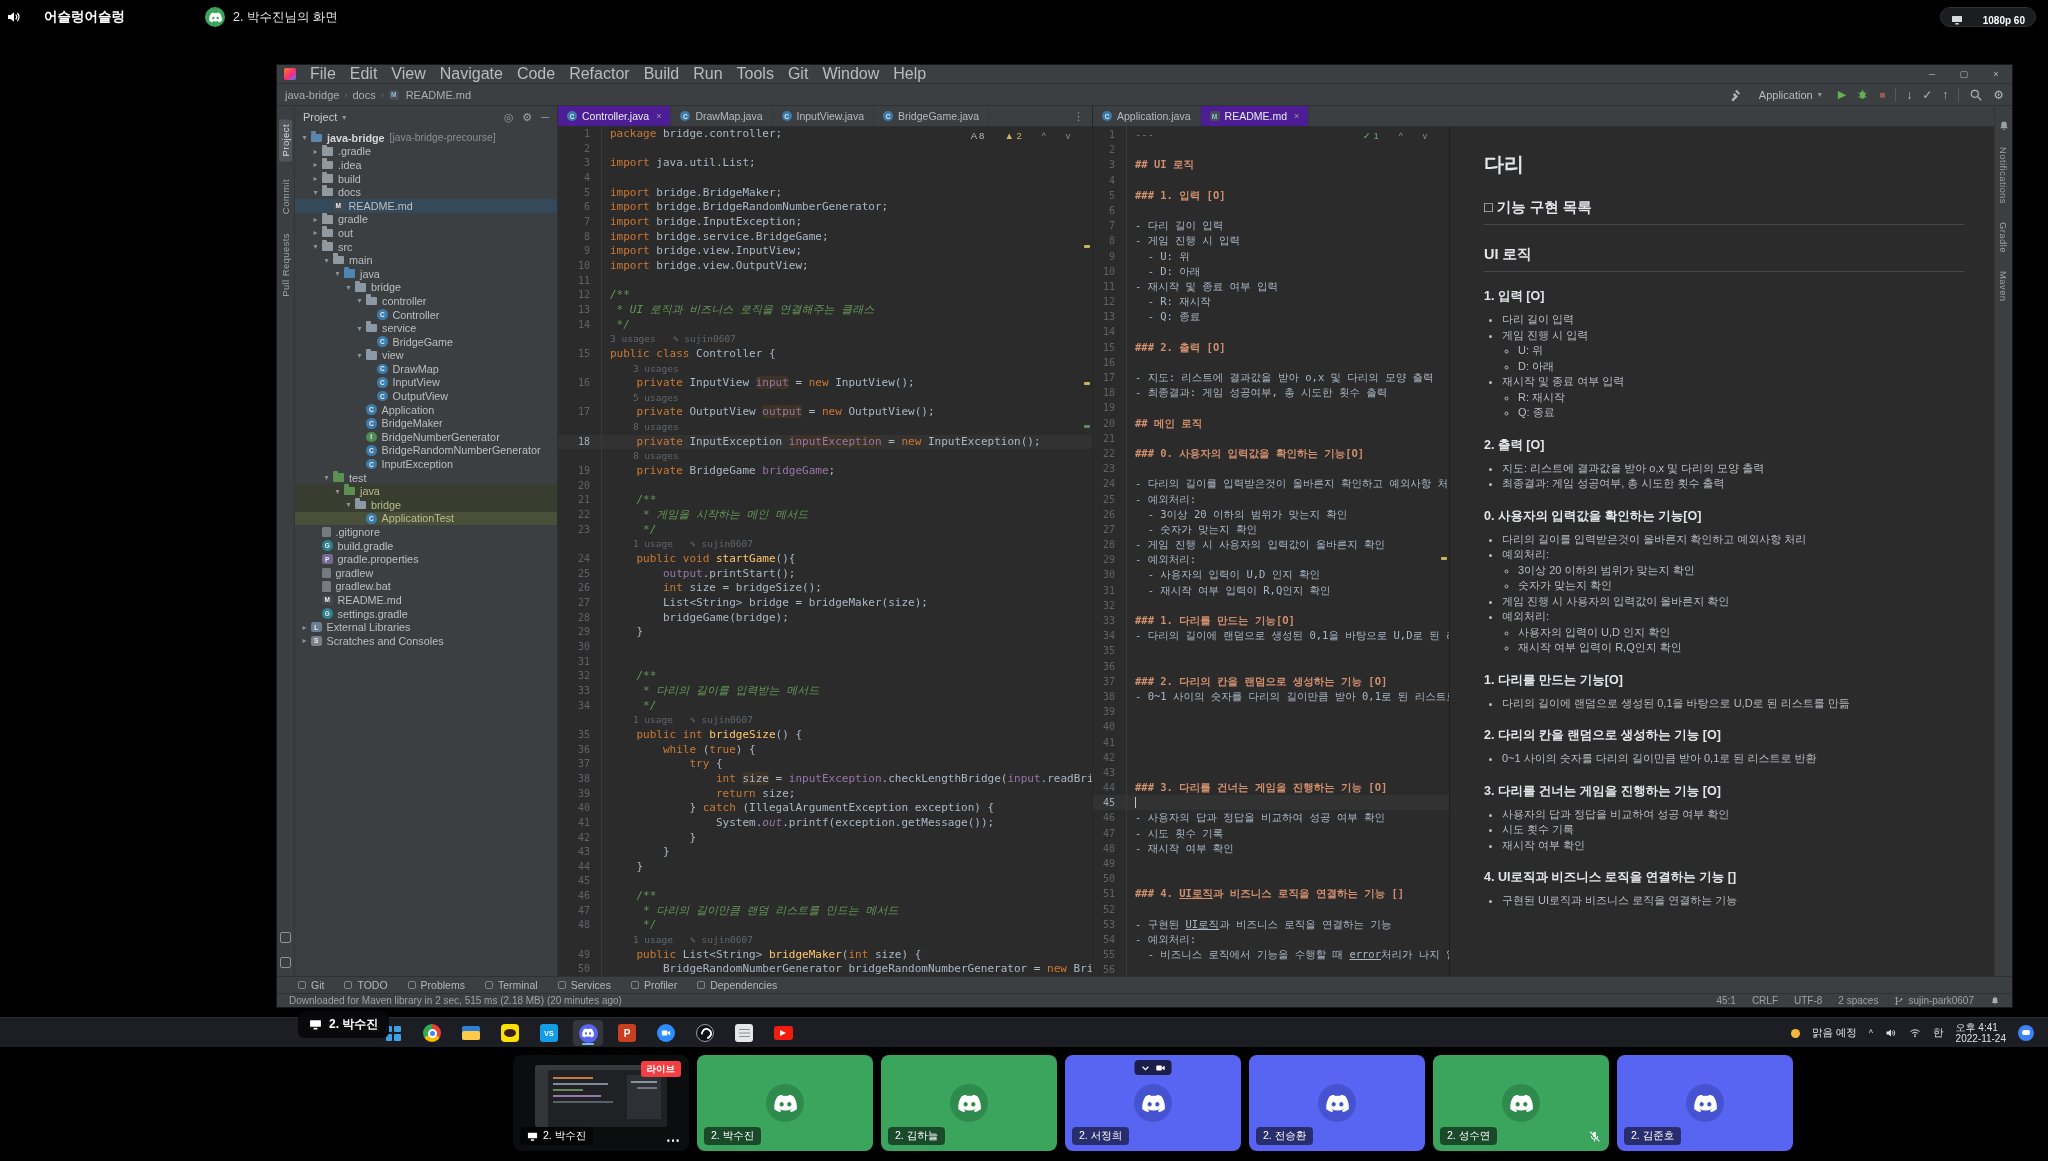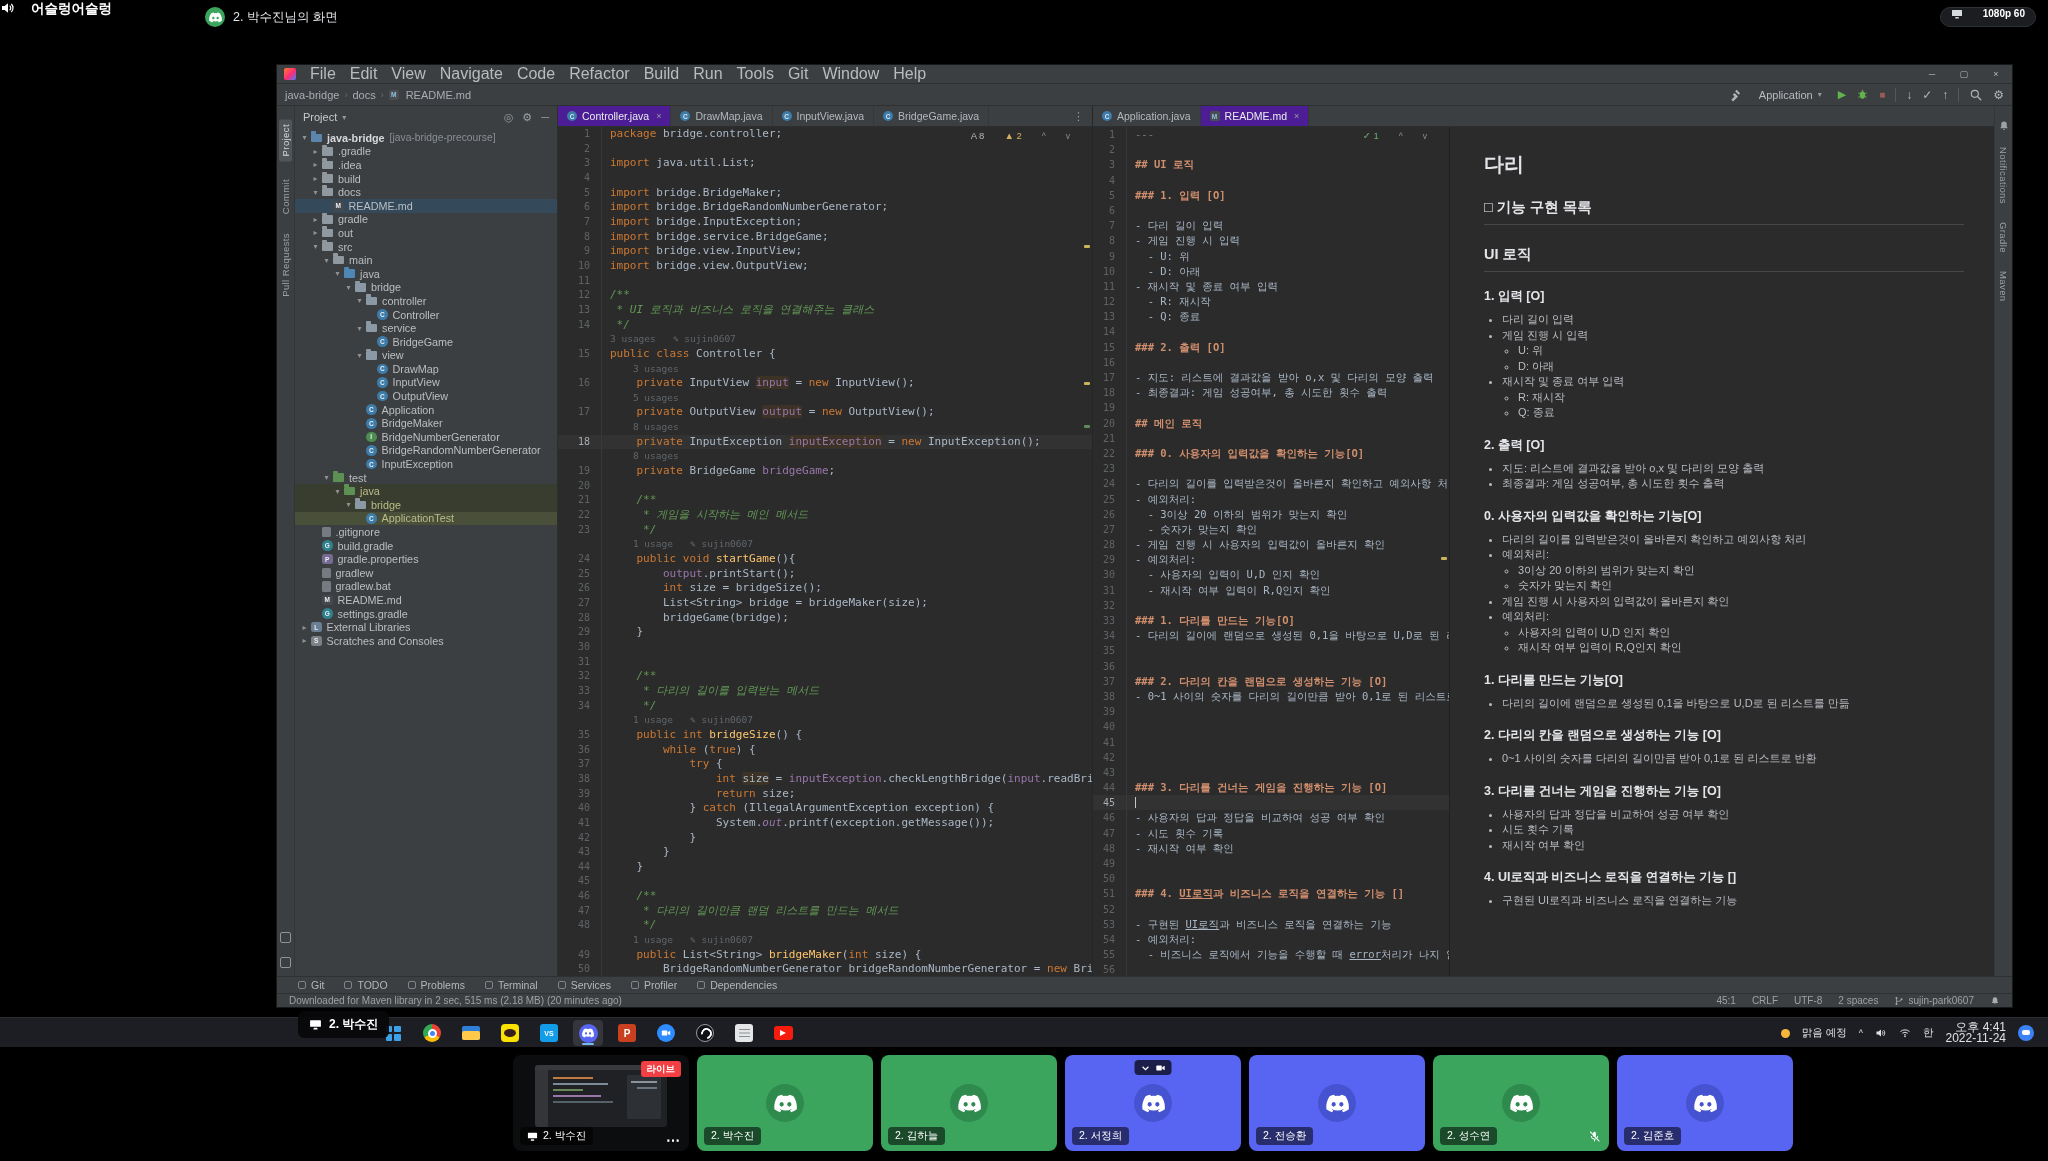--- a/index.html
+++ b/index.html
@@ -3,27 +3,27 @@
 <meta charset="utf-8">
 <style>
   *{margin:0;padding:0;box-sizing:border-box}
   html,body{width:2048px;height:1161px;background:#000;overflow:hidden;
     font-family:"Liberation Sans",sans-serif;color:#ccc}
   #screen{position:relative;width:2048px;height:1161px;background:#000}
   .icon svg{display:block;width:100%;height:100%}
 
   
   .topbar{position:absolute;left:0;top:0;width:100%;height:34px;display:flex;align-items:center}
-  .tb-left{position:absolute;left:0;top:0;height:34px;display:flex;gap:15px}
+  .tb-left{position:absolute;left:6px;top:0;height:34px;display:flex;align-items:center;gap:22px}
   .tb-left .icon{width:16px;height:16px;color:#fff}
   .vc-name{font-size:13.5px;font-weight:bold;color:#fff}
   .tb-stream{position:absolute;left:205px;top:0;height:34px;display:flex;align-items:center;gap:8px;font-size:12.5px;color:#e3e5e8}
   .stream-avatar{width:20px;height:20px;border-radius:50%;background:#3ba55d;display:flex;align-items:center;justify-content:center;color:#fff}
   .stream-avatar svg{width:13px;height:13px}
-  .tb-quality{position:absolute;right:12px;top:7px;height:20px;display:flex;align-items:flex-start;gap:20px;
+  .tb-quality{position:absolute;right:12px;top:7px;height:20px;display:flex;align-items:flex-end;gap:20px;
     background:#1b1d21;border:1px solid #2e3136;border-radius:10px;padding:0 10px;font-size:10px;font-weight:bold;color:#fff}
   .tb-quality .icon{width:12px;height:12px;color:#d7dadd}
 
   
   .ide{position:absolute;left:276px;top:64px;width:1737px;height:944px;background:#3c3f41;
     border:1px solid #17181a;display:flex;flex-direction:column;box-shadow:0 0 26px rgba(0,0,0,.65)}
   .titlebar{height:19px;display:flex;align-items:center;background:#3c3f41;border-bottom:1px solid #2e3032;position:relative;padding-left:7px;flex:none}
   .ide-logo{width:12px;height:12px;border-radius:2px;background:linear-gradient(135deg,#ff7a2f,#fd2b77 55%,#4a7fff);margin-right:8px;flex:none}
   .menubar{display:flex;gap:2px;z-index:2}
   .mi{font-size:16px;color:#b8bcbf;padding:0 6px;line-height:18px}
@@ -160,21 +160,21 @@
   .obs{width:18px;height:18px;border-radius:50%;background:#101116;border:1px solid #9a9aa5;position:relative}
   .obs::after{content:'';position:absolute;left:4px;top:3px;width:7px;height:7px;border-radius:50%;border:2px solid #fff;border-bottom-color:transparent;transform:rotate(35deg)}
   .notes{width:18px;height:18px;border-radius:3px;background:#e4e6e8;position:relative}
   .notes::after{content:'';position:absolute;left:3.5px;right:3.5px;top:4.5px;height:1.5px;background:#8a8f94;box-shadow:0 3.5px 0 #8a8f94,0 7px 0 #8a8f94}
   .youtube{width:19px;height:14px;border-radius:3px;background:#f61c0d;display:flex;align-items:center;justify-content:center}
   .youtube::after{content:'';border-left:6px solid #fff;border-top:3.5px solid transparent;border-bottom:3.5px solid transparent}
   .tray{position:absolute;right:14px;top:0;height:30px;display:flex;align-items:center;gap:12px;color:#e0e3e6;font-size:10.5px}
   .sun{width:9px;height:9px;border-radius:50%;background:#f6b73c}
   .tray .icon{width:12px;height:12px;color:#dfe3e6}
   .tray .chev{font-size:9px;color:#e0e3e6}
-  .timeblk{text-align:right;line-height:11.5px;font-size:12px}
+  .timeblk{line-height:11.5px;font-size:10px}
   .chatic{width:16px;height:16px;border-radius:50%;background:#3b82f6;position:relative}
   .chatic::after{content:'';position:absolute;left:4px;top:5px;width:8px;height:5px;border-radius:2px;background:#fff}
 
   
   .overlay-pill{position:absolute;left:298px;top:1011px;height:27px;background:rgba(8,8,10,.93);border-radius:6px;
     display:flex;align-items:center;gap:7px;padding:0 11px;color:#fff;font-size:12px;font-weight:bold;z-index:5}
   .overlay-pill .icon{width:13px;height:13px;color:#fff}
 
   
   .tiles{position:absolute;left:513px;top:1055px;display:flex;gap:8px}

